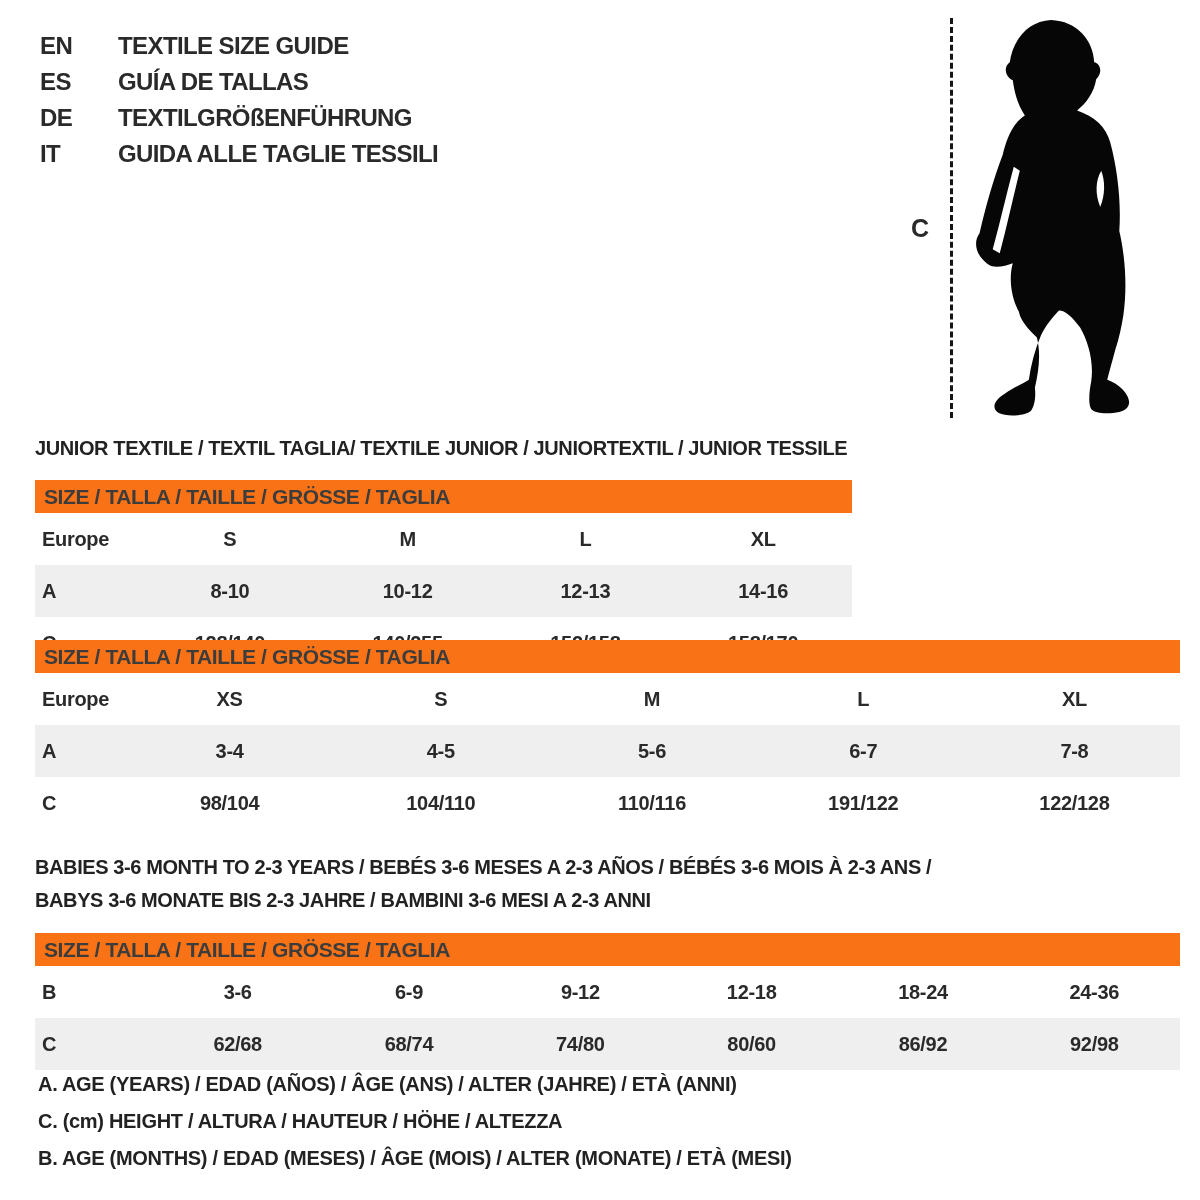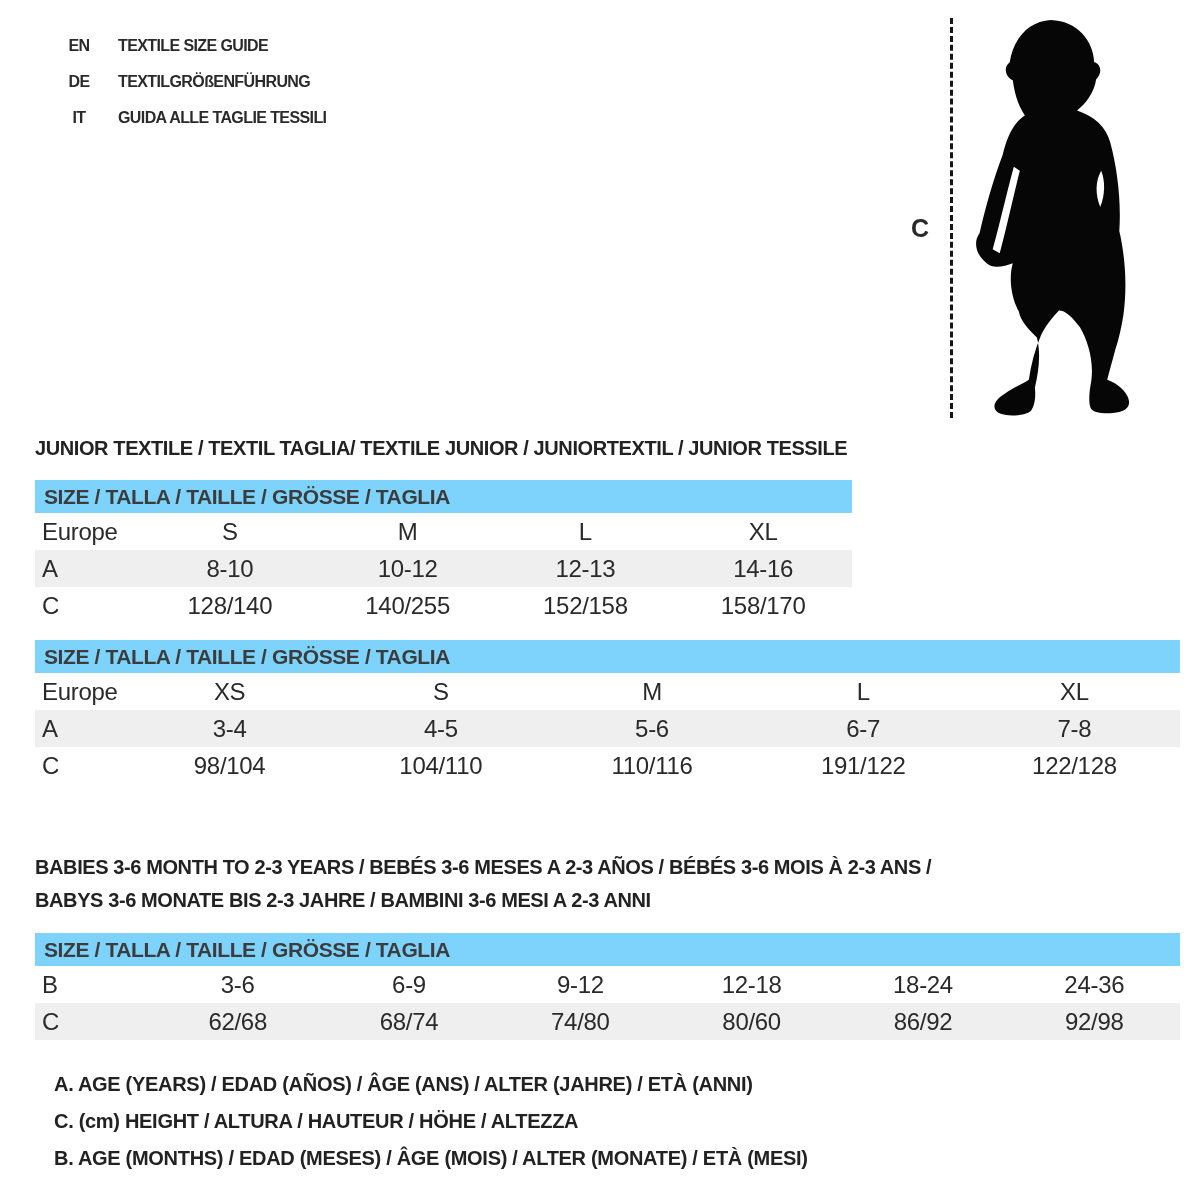--- a/index.html
+++ b/index.html
@@ -6,21 +6,21 @@
   body {
     width:1200px; height:1200px; position:relative;
     background:#ffffff; overflow:hidden;
     font-family:"Liberation Sans", sans-serif;
     color:#2a2a2a;
     -webkit-font-smoothing:antialiased;
   }
   
   .lang-block { position:absolute; left:40px; top:28px; }
   .lang-row { display:flex; height:36px; align-items:center;
-              font-size:16px; font-weight:700; letter-spacing:-0.6px;text-align:center; }
+              font-size:24px; font-weight:700; letter-spacing:-0.6px; }
   .lang-code { width:78px; flex:0 0 78px; }
   .lang-label { white-space:nowrap; }
 
   
   .figure-area { position:absolute; left:905px; top:16px; width:262px; height:408px; }
   .measure-line { position:absolute; left:45px; top:2px; height:400px; width:0;
                   border-left:3px dashed #151515; }
   .measure-label { position:absolute; left:6px; top:198px;
                    font-size:25px; font-weight:700; }
   .toddler-svg { position:absolute; left:66px; top:2px; width:174px; height:402px; }
@@ -32,45 +32,49 @@
   .sec-babies   { top:851px; width:1145px; }
 
   .sec-title { font-size:20px; font-weight:700; letter-spacing:-0.4px;
                line-height:23px; white-space:nowrap; color:#222; }
   .sec-junior .sec-title   { margin-bottom:20px; }
   .sec-children .sec-title { margin-bottom:25px; }
   .sec-babies .sec-title-wrap { margin-bottom:16px; }
   .sec-babies .sec-title { line-height:33px; }
   .title-sub { font-size:13px; vertical-align:-4px; letter-spacing:-0.4px; }
 
-  .size-bar { height:33px; background:#7dd3fc; color:#3c3c3c;
+  .size-bar { height:33px; background:#f97316; color:#3c3c3c;
               font-size:21px; font-weight:700; line-height:33px;
               padding-left:9px; letter-spacing:-0.4px; box-sizing:border-box; }
 
-  .trow { display:flex; align-items:center; height:37px;
-          font-size:24px; font-weight:400; letter-spacing:-0.3px; }
+  .trow { display:flex; align-items:center; height:52px;
+          font-size:20px; font-weight:700; letter-spacing:-0.3px; }
   .trow.shaded { background:#efefef; }
   .cell.label { flex:0 0 auto; padding-left:7px; box-sizing:border-box; }
   .sec-junior   .cell.label { width:106px; }
   .sec-children .cell.label { width:89px;  }
   .sec-babies   .cell.label { width:117px; }
   .cell.val { flex:1 1 0; text-align:center; }
 
   
-  .legend { position:absolute; left:54px; top:1066px; }
+  .legend { position:absolute; left:38px; top:1066px; }
   .legend-line { font-size:20px; font-weight:700; letter-spacing:-0.3px;
                  line-height:37px; white-space:nowrap; color:#222; }
 </style>
 </head>
 <body>
 
 <div class="lang-block">
   <div class="lang-row">
     <span class="lang-code">EN</span>
     <span class="lang-label">TEXTILE SIZE GUIDE</span>
+  </div>
+  <div class="lang-row">
+    <span class="lang-code">ES</span>
+    <span class="lang-label">GUÍA DE TALLAS</span>
   </div>
   <div class="lang-row">
     <span class="lang-code">DE</span>
     <span class="lang-label">TEXTILGRÖßENFÜHRUNG</span>
   </div>
   <div class="lang-row">
     <span class="lang-code">IT</span>
     <span class="lang-label">GUIDA ALLE TAGLIE TESSILI</span>
   </div>
 </div>

